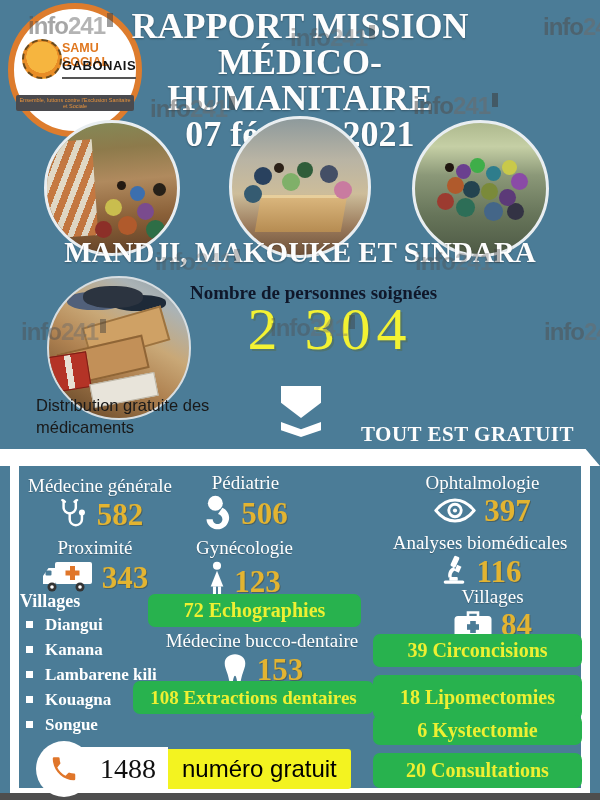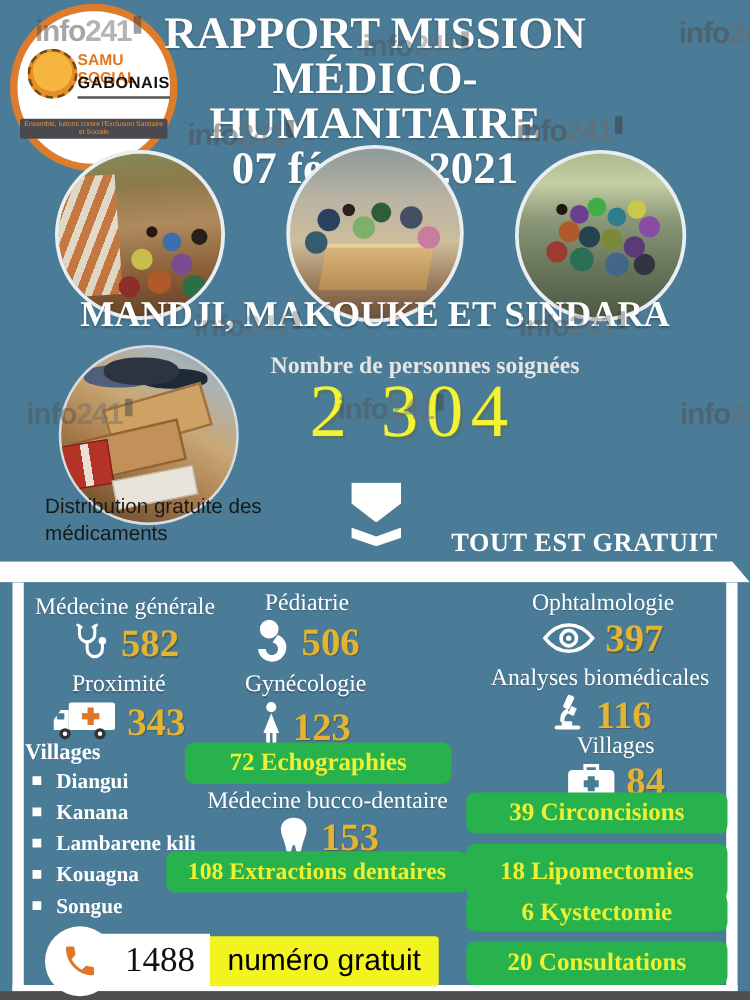--- a/index.html
+++ b/index.html
@@ -64,21 +64,21 @@
   .boxW{position:absolute;left:42px;top:100px;width:64px;height:22px;background:#e8e4da;
      border:1px solid #b9b2a2;transform:rotate(-11deg);}
   .boxR{position:absolute;left:2px;top:76px;width:36px;height:34px;background:#b43326;
      border:1px solid #7c1f16;transform:rotate(-9deg);
      background-image:linear-gradient(90deg,transparent 0 40%,#e8e0d4 40% 58%,transparent 58%);}
 
   .location{position:absolute;left:0;top:236px;width:600px;text-align:center;color:#fdfdfd;
      font-weight:bold;font-size:29px;z-index:3;text-shadow:0 1px 2px rgba(0,0,0,.3);}
 
   
-  .hero-label{position:absolute;left:190px;top:282px;width:300px;text-align:center;color:#e5e5e5;
+  .hero-label{position:absolute;left:190px;top:282px;width:300px;text-align:left;color:#0f172a;
      font-weight:bold;font-size:19px;z-index:3;}
   .hero-total{position:absolute;left:150px;top:296px;width:360px;text-align:center;color:#f3f233;
      font-weight:normal;font-size:60px;line-height:1.1;letter-spacing:6px;z-index:3;
      text-shadow:2px 2px 0 rgba(90,90,0,.25);}
   .arrow{position:absolute;left:281px;top:386px;width:40px;z-index:3;}
   .arrow-a{width:40px;height:32px;background:#fff;clip-path:polygon(0 0,100% 0,100% 52%,50% 100%,0 52%);}
   .arrow-b{width:40px;height:15px;margin-top:4px;background:#fff;
      clip-path:polygon(0 0,50% 48%,100% 0,100% 55%,50% 100%,0 55%);}
   .caption{position:absolute;left:36px;top:394px;width:218px;font-family:"Liberation Sans",sans-serif;
      font-size:16.5px;color:#191919;line-height:1.35;z-index:3;}

